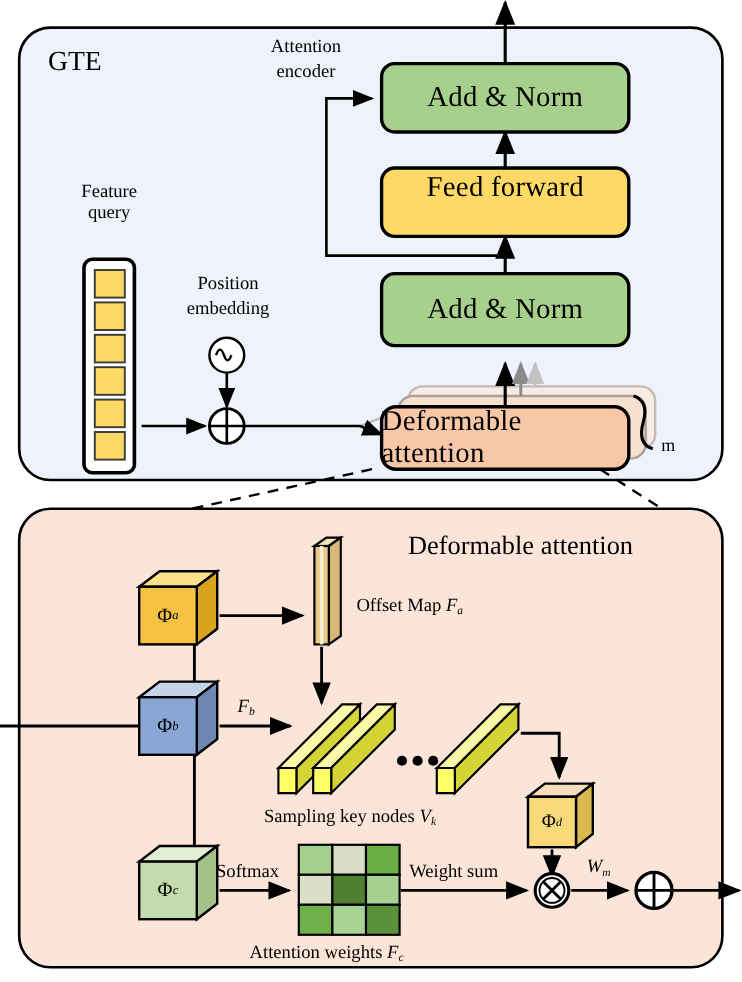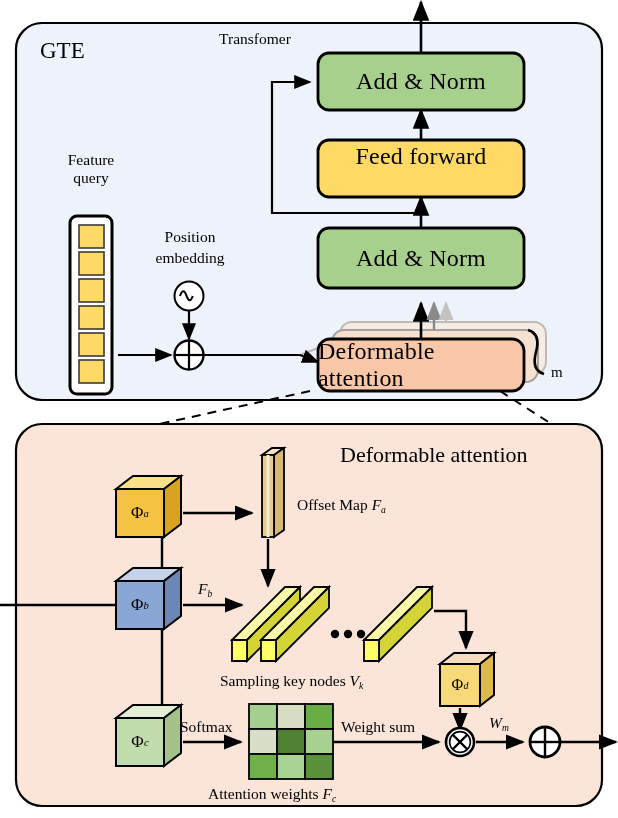--- a/index.html
+++ b/index.html
@@ -194,21 +194,22 @@
     <g>
       <circle cx="545" cy="742" r="15" fill="#fff" stroke="#000" stroke-width="2.8"></circle>
       <line x1="530" y1="742" x2="560" y2="742" stroke="#000" stroke-width="2.4"></line>
       <line x1="545" y1="727" x2="545" y2="757" stroke="#000" stroke-width="2.4"></line>
     </g>
     <line x1="561" y1="742" x2="616" y2="742" stroke="#000" stroke-width="2.4" marker-end="url(#ah)"></line>
   </svg>
 
   <div class="lbl gte-title" style="left:40px;top:38px;">GTE</div>
 
-  <div class="lbl med ctr" style="left:190px;top:30px;width:130px;">Transfomer</div>
+  <div class="lbl med ctr" style="left:190px;top:30px;width:130px;">Attention</div>
+  <div class="lbl med ctr" style="left:190px;top:51px;width:130px;">encoder</div>
 
   <div class="lbl med ctr" style="left:36px;top:151px;width:110px;">Feature</div>
   <div class="lbl med ctr" style="left:36px;top:169px;width:110px;">query</div>
 
   <div class="lbl med ctr" style="left:134px;top:228px;width:112px;">Position</div>
   <div class="lbl med ctr" style="left:134px;top:249px;width:112px;">embedding</div>
 
   <div class="box-label" style="left:318px;top:53px;width:206px;height:57px;">Add &amp; Norm</div>
   <div class="box-label" style="left:318px;top:128px;width:206px;height:57px;">Feed forward</div>
   <div class="box-label" style="left:318px;top:228px;width:206px;height:60px;">Add &amp; Norm</div>

